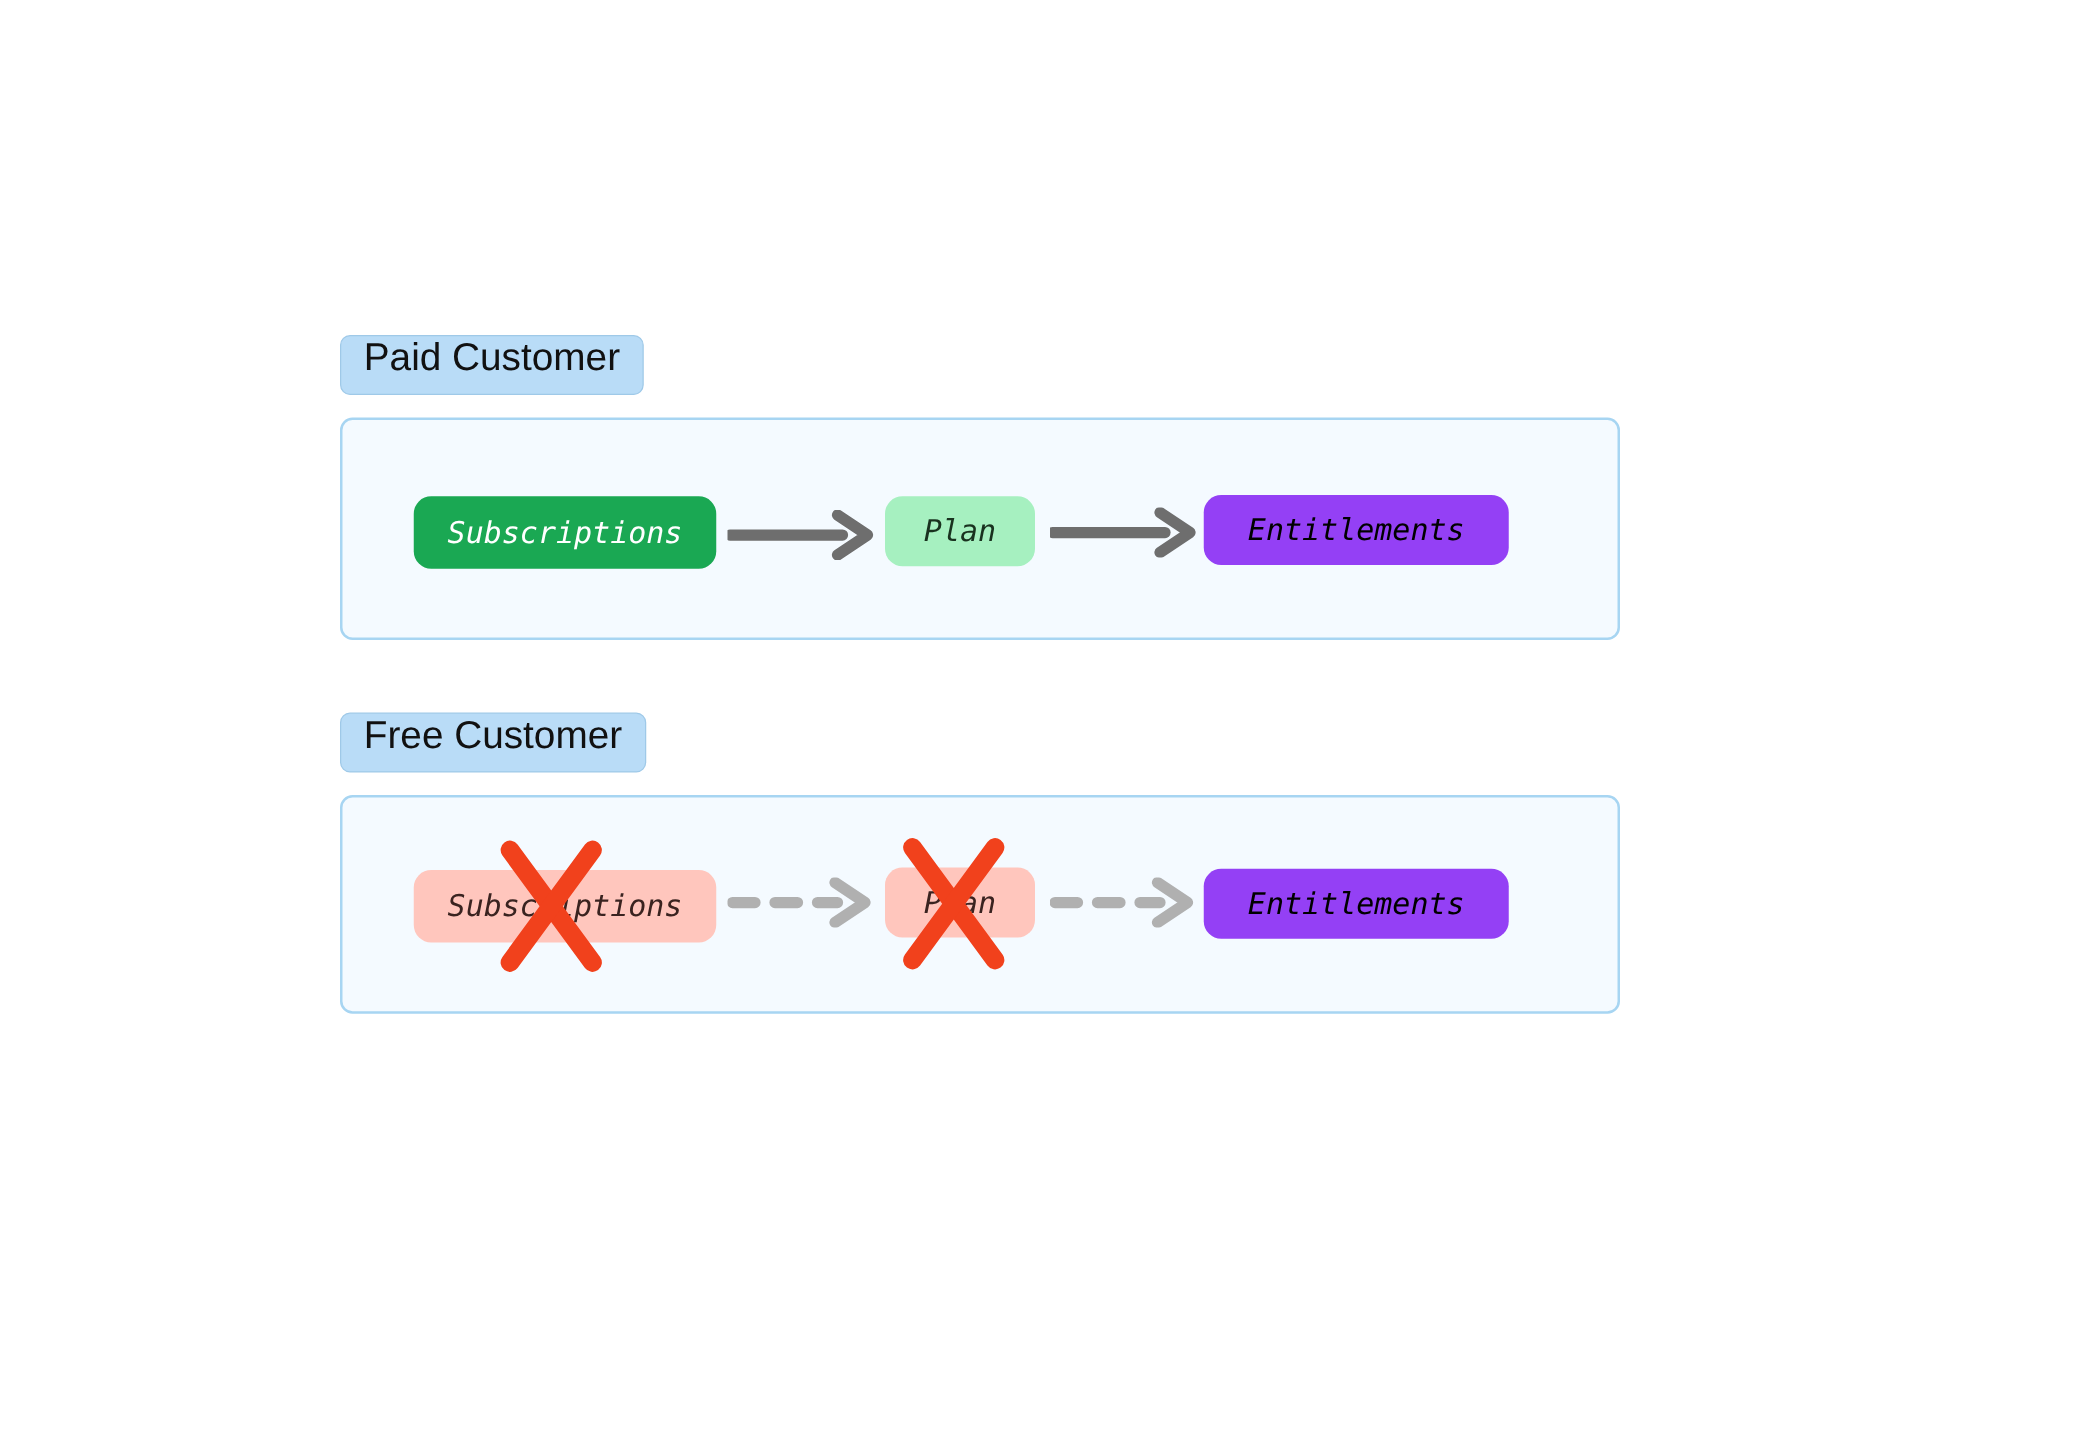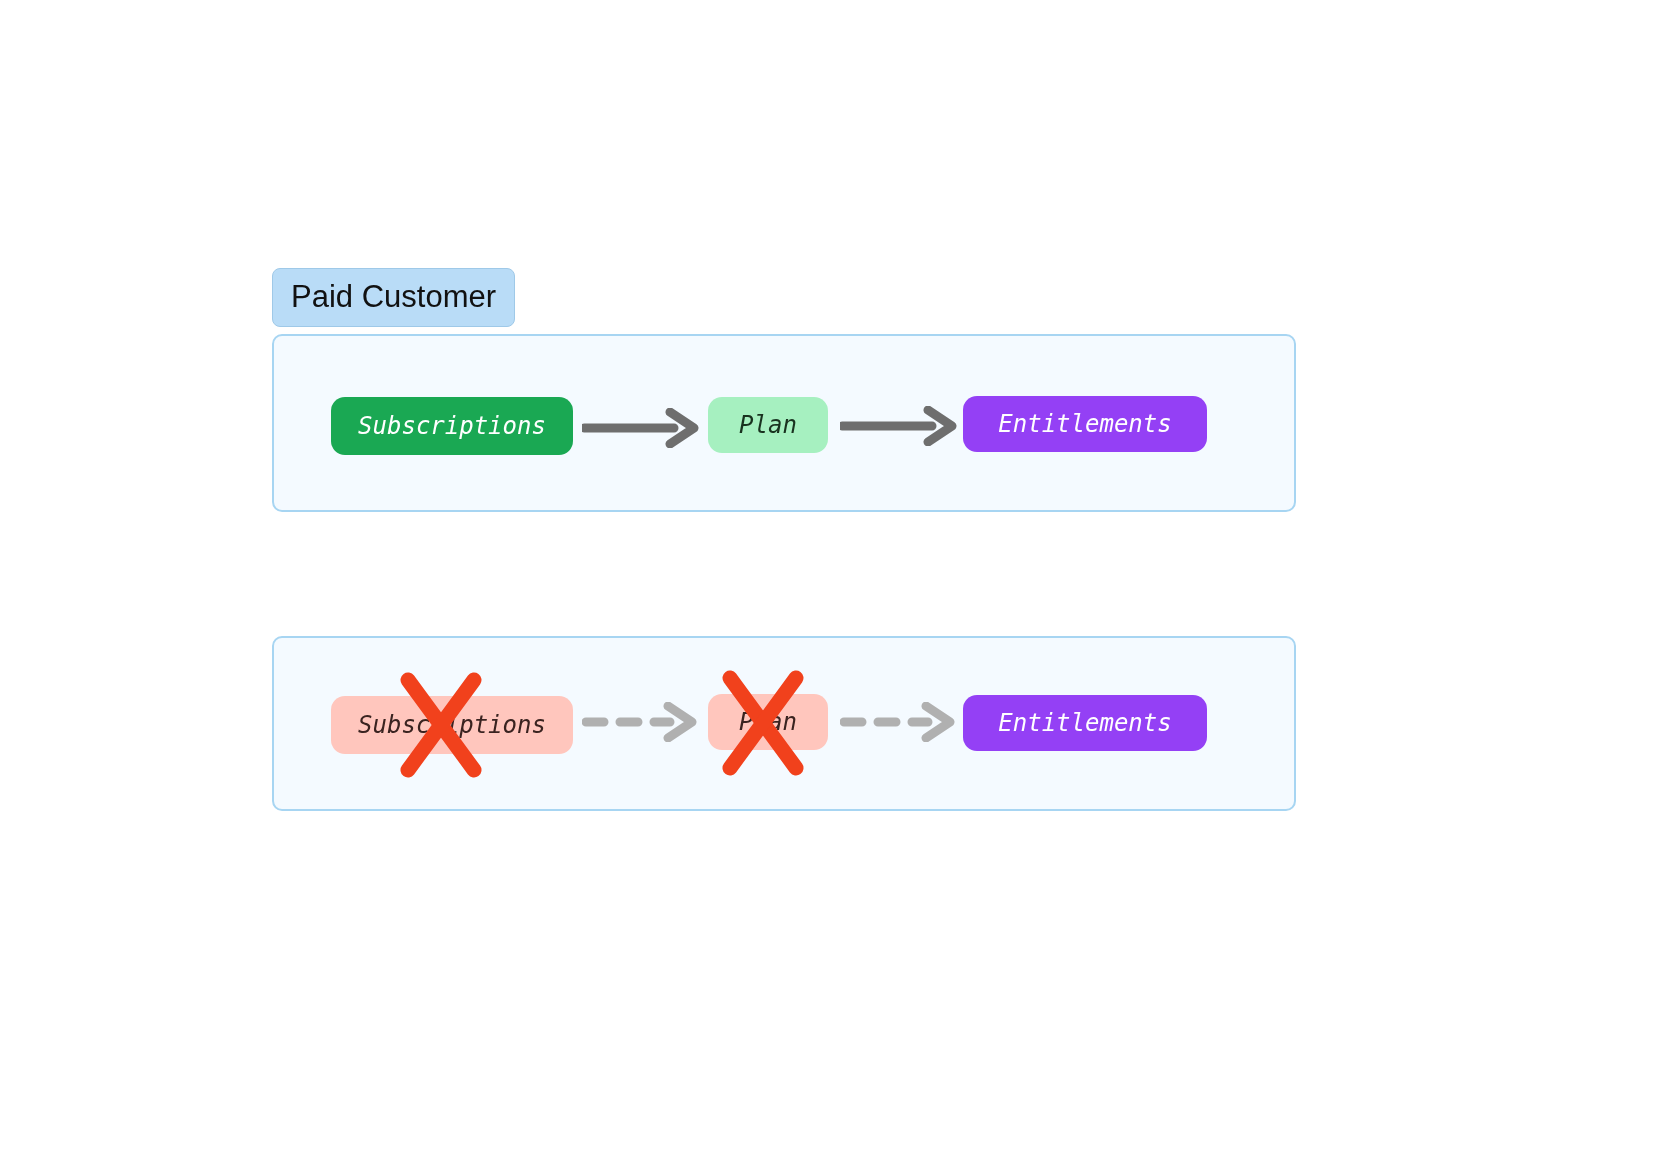--- a/index.html
+++ b/index.html
@@ -28,21 +28,21 @@
   .group-label {
     position: absolute;
     left: 0;
     top: 0;
     background: #b9dcf7;
     border: 1px solid #9fc9e8;
     border-radius: 8px;
     color: #111111;
     font-size: 31px;
     line-height: 1;
-    padding: 12px 18px 14px 18px;
+    padding: 1px 18px 14px 18px;
     white-space: nowrap;
     box-sizing: border-box;
   }
   .group-box {
     position: absolute;
     left: 0;
     background: #f4faff;
     border: 2px solid #a7d5f2;
     border-radius: 10px;
     box-sizing: border-box;
@@ -65,21 +65,21 @@
   .node-subs-paid {
     background: #1aa853;
     color: #ffffff;
   }
   .node-plan-paid {
     background: #a6f0c0;
     color: #19321f;
   }
   .node-ent {
     background: #9440f5;
-    color: #ffffff;
+    color: #000000;
   }
   .node-disabled {
     background: #ffc6bd;
     color: #3a2320;
   }
 
   
   .edge {
     position: absolute;
     pointer-events: none;
@@ -114,20 +114,21 @@
     <svg class="edge" style="left:568px; top:138px;" width="124" height="40" viewBox="0 0 124 40">
       <line x1="2" y1="20" x2="92" y2="20" stroke="#6e6e6e" stroke-width="9" stroke-linecap="round"></line>
       <polyline points="88,4 112,20 88,36" fill="none" stroke="#6e6e6e" stroke-width="9" stroke-linecap="round" stroke-linejoin="round"></polyline>
     </svg>
 
     <div class="node node-ent" style="left:691px; top:128px; width:244px; height:56px;">Entitlements</div>
   </div>
 
   <div class="group" style="left:272px; top:570px; width:1024px; height:250px;">
 
+    <div class="group-label" style="left:0px; top:0px;">Free Customer</div>
 
     <div class="group-box" style="top:66px; width:1024px; height:175px;"></div>
 
     <div class="node node-disabled" style="left:59px; top:126px; width:242px; height:58px;">Subscriptions</div>
 
     <svg class="edge" style="left:310px; top:132px;" width="124" height="40" viewBox="0 0 124 40">
       <line x1="4" y1="20" x2="88" y2="20" stroke="#b0b0b0" stroke-width="9" stroke-linecap="round" stroke-dasharray="18 16"></line>
       <polyline points="86,4 110,20 86,36" fill="none" stroke="#b0b0b0" stroke-width="9" stroke-linecap="round" stroke-linejoin="round"></polyline>
     </svg>
 

